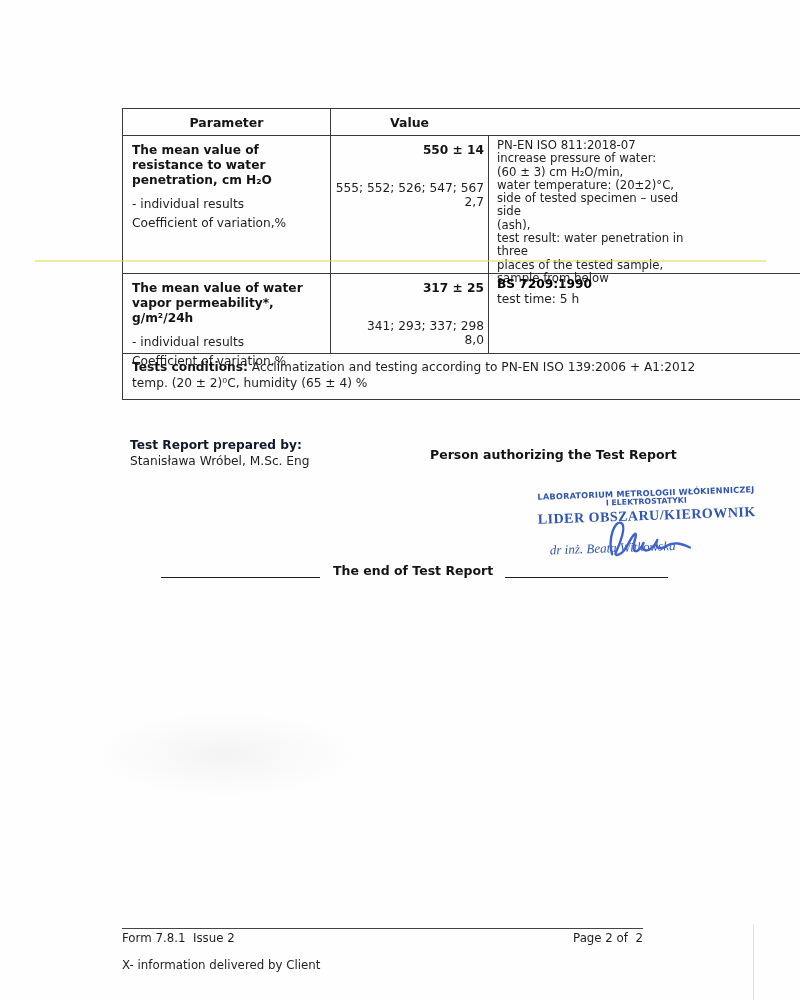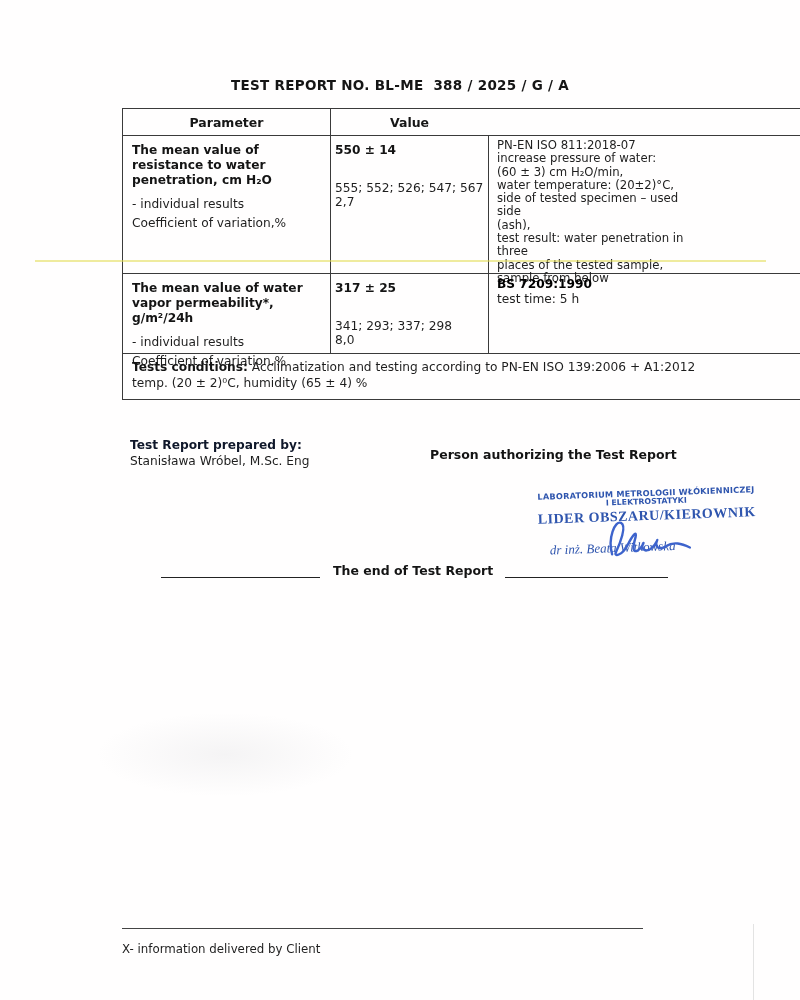--- a/index.html
+++ b/index.html
@@ -29,21 +29,21 @@
   .hrow .cell {
     height:26px; display:flex; align-items:center; justify-content:center;
     font-weight:bold; font-size:12.5px; color:#161616;
   }
   .drow1 { height:138px; }
   .drow2 { height:80px; }
   .param-cell { padding:7px 8px 0 9px; font-size:12.2px; }
   .param-title { font-weight:bold; line-height:15px; color:#141414; }
   .param-line1 { margin-top:9px; }
   .param-line2 { margin-top:5px; }
-  .value-cell { padding:7px 4px 0 4px; text-align:left; font-size:12.2px; }
+  .value-cell { padding:7px 4px 0 4px; text-align:right; font-size:12.2px; }
   .value-main { font-weight:bold; color:#141414; }
   .value-ind { margin-top:24px; }
   .value-cv { }
   .remarks-cell { padding:3px 6px 0 8px; font-size:11.7px; line-height:13.3px; }
   .remarks-bold { font-weight:bold; font-size:12.2px; line-height:15px; color:#000000; }
   .cond-cell { width:100%; padding:6px 10px 0 9px; font-size:12.2px; line-height:15.5px; }
   .cond-label { font-weight:bold; color:#141414; }
   
   .prepared { position:absolute; left:130px; top:409px; font-size:12.2px; line-height:15.5px; }
   .prepared-label { font-weight:bold; color:#0f172a;margin-top:29px; }
@@ -74,21 +74,20 @@
     background:rgba(226,219,78,0.55); }
   .smudge { position:absolute; left:95px; top:712px; width:260px; height:85px;
     background:radial-gradient(ellipse at center, rgba(175,175,182,0.13), rgba(175,175,182,0) 70%); }
   .edge-line { position:absolute; left:753px; top:924px; width:1px; height:76px; background:#e3e3e3; }
 </style>
 </head>
 <body>
 
 <div class="page">
 
-  <div class="title">TEST REPORT NO. BL-ME  388 / 2025 / G / A</div>
 
   <div class="report-table">
 
     <div class="trow hrow">
       <div class="cell col-param">Parameter</div>
       <div class="cell col-value">Value</div>
     </div>
 
     <div class="trow drow1">
       <div class="cell col-param param-cell">
@@ -156,20 +155,24 @@
     <div class="stamp-signer">dr inż. Beata Witkowska</div>
   </div>
 
   <div class="endline">
     <div class="rule rule-left"></div>
     <div class="endtext">The end of Test Report</div>
     <div class="rule rule-right"></div>
   </div>
 
   <div class="footer">
+    <div class="footer-row">
+      <span>Form 7.8.1  Issue 2</span>
+      <span>Page 2 of  2</span>
+    </div>
     <div class="footer-note">X- information delivered by Client</div>
   </div>
 
   <div class="yellow-line"></div>
   <div class="smudge"></div>
   <div class="edge-line"></div>
 
 </div>
 
 </body></html>

